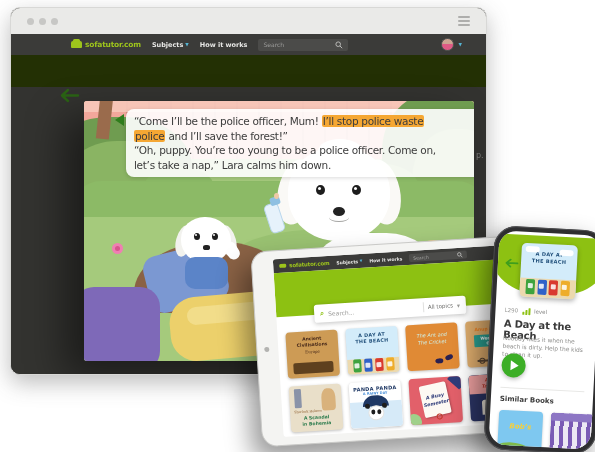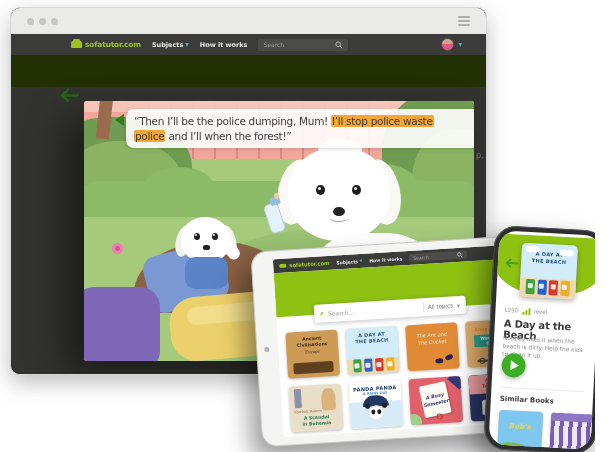--- a/index.html
+++ b/index.html
@@ -311,21 +311,22 @@
         <div class="abs sp-shirt"></div>
         <div class="abs sp-paw"></div>
         <div class="abs pillow-purple"></div>
         <div class="abs blanket">
             <i></i>
           </div>
         <div class="abs bush-front"></div>
 
         <div class="speech-tri"></div>
         <div class="speech">
-          <p><span>“Then I’ll be the police dumping, Mum! </span><span class="hl">I’ll stop police waste</span><br><span class="hl">police</span><span> and I’ll when the forest!”</span></p>
+          <p><span>“Come I’ll be the police officer, Mum! </span><span class="hl">I’ll stop police waste</span><br><span class="hl">police</span><span> and I’ll save the forest!”</span></p>
+          <p><span>“Oh, puppy. You’re too young to be a police officer. Come on,</span><br><span>let’s take a nap,” Lara calms him down.</span></p>
         </div>
       </div>
     </div>
   </div>
 
   <div class="tablet">
     <span class="cam"></span>
     <div class="t-screen">
       <div class="t-nav">
         <div class="logo">

